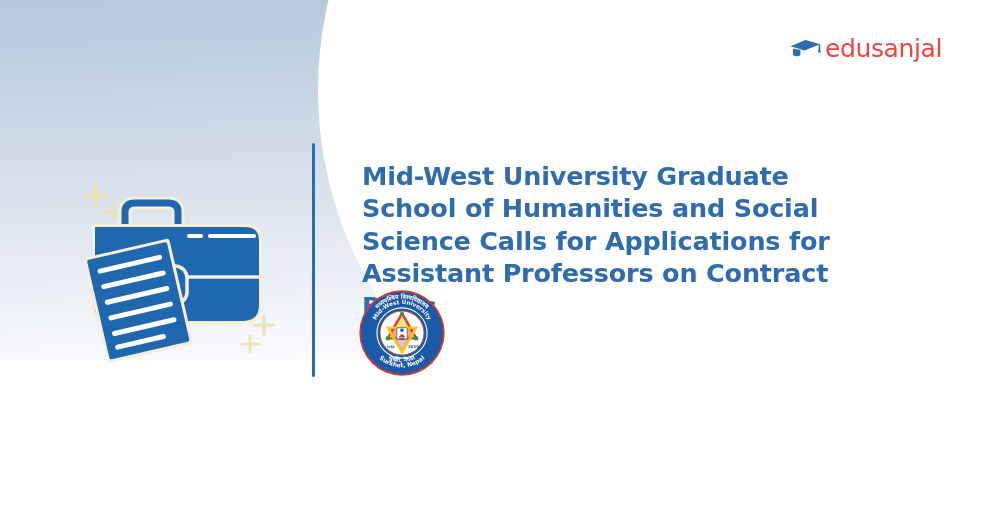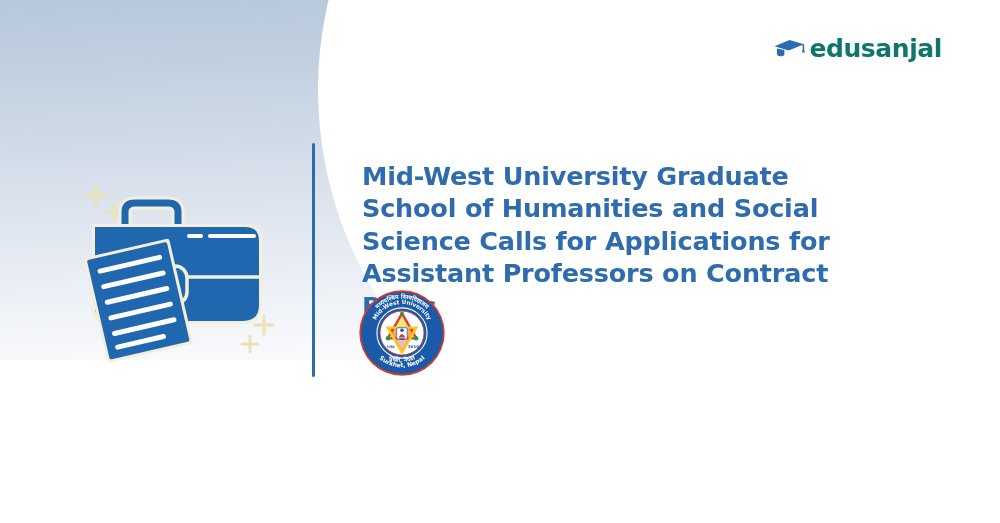--- a/index.html
+++ b/index.html
@@ -50,24 +50,23 @@
     position:absolute;
     right:58px; top:36px;
     display:flex;
     align-items:center;
     gap:3px;
   }
   .brand-cap { display:block; }
   .brand-text {
     font-size:25px;
     letter-spacing:-0.4px;
-    color:#0f766e;
+    color:#ef4444;
     font-family:"DejaVu Sans", sans-serif;
     line-height:1;
-    font-weight:bold;
   }
 
   
   .accent-bar {
     position:absolute;
     left:312px; top:143px;
     width:3px; height:234px;
     background:#2c6bb0;
     border-radius:2px;
   }

